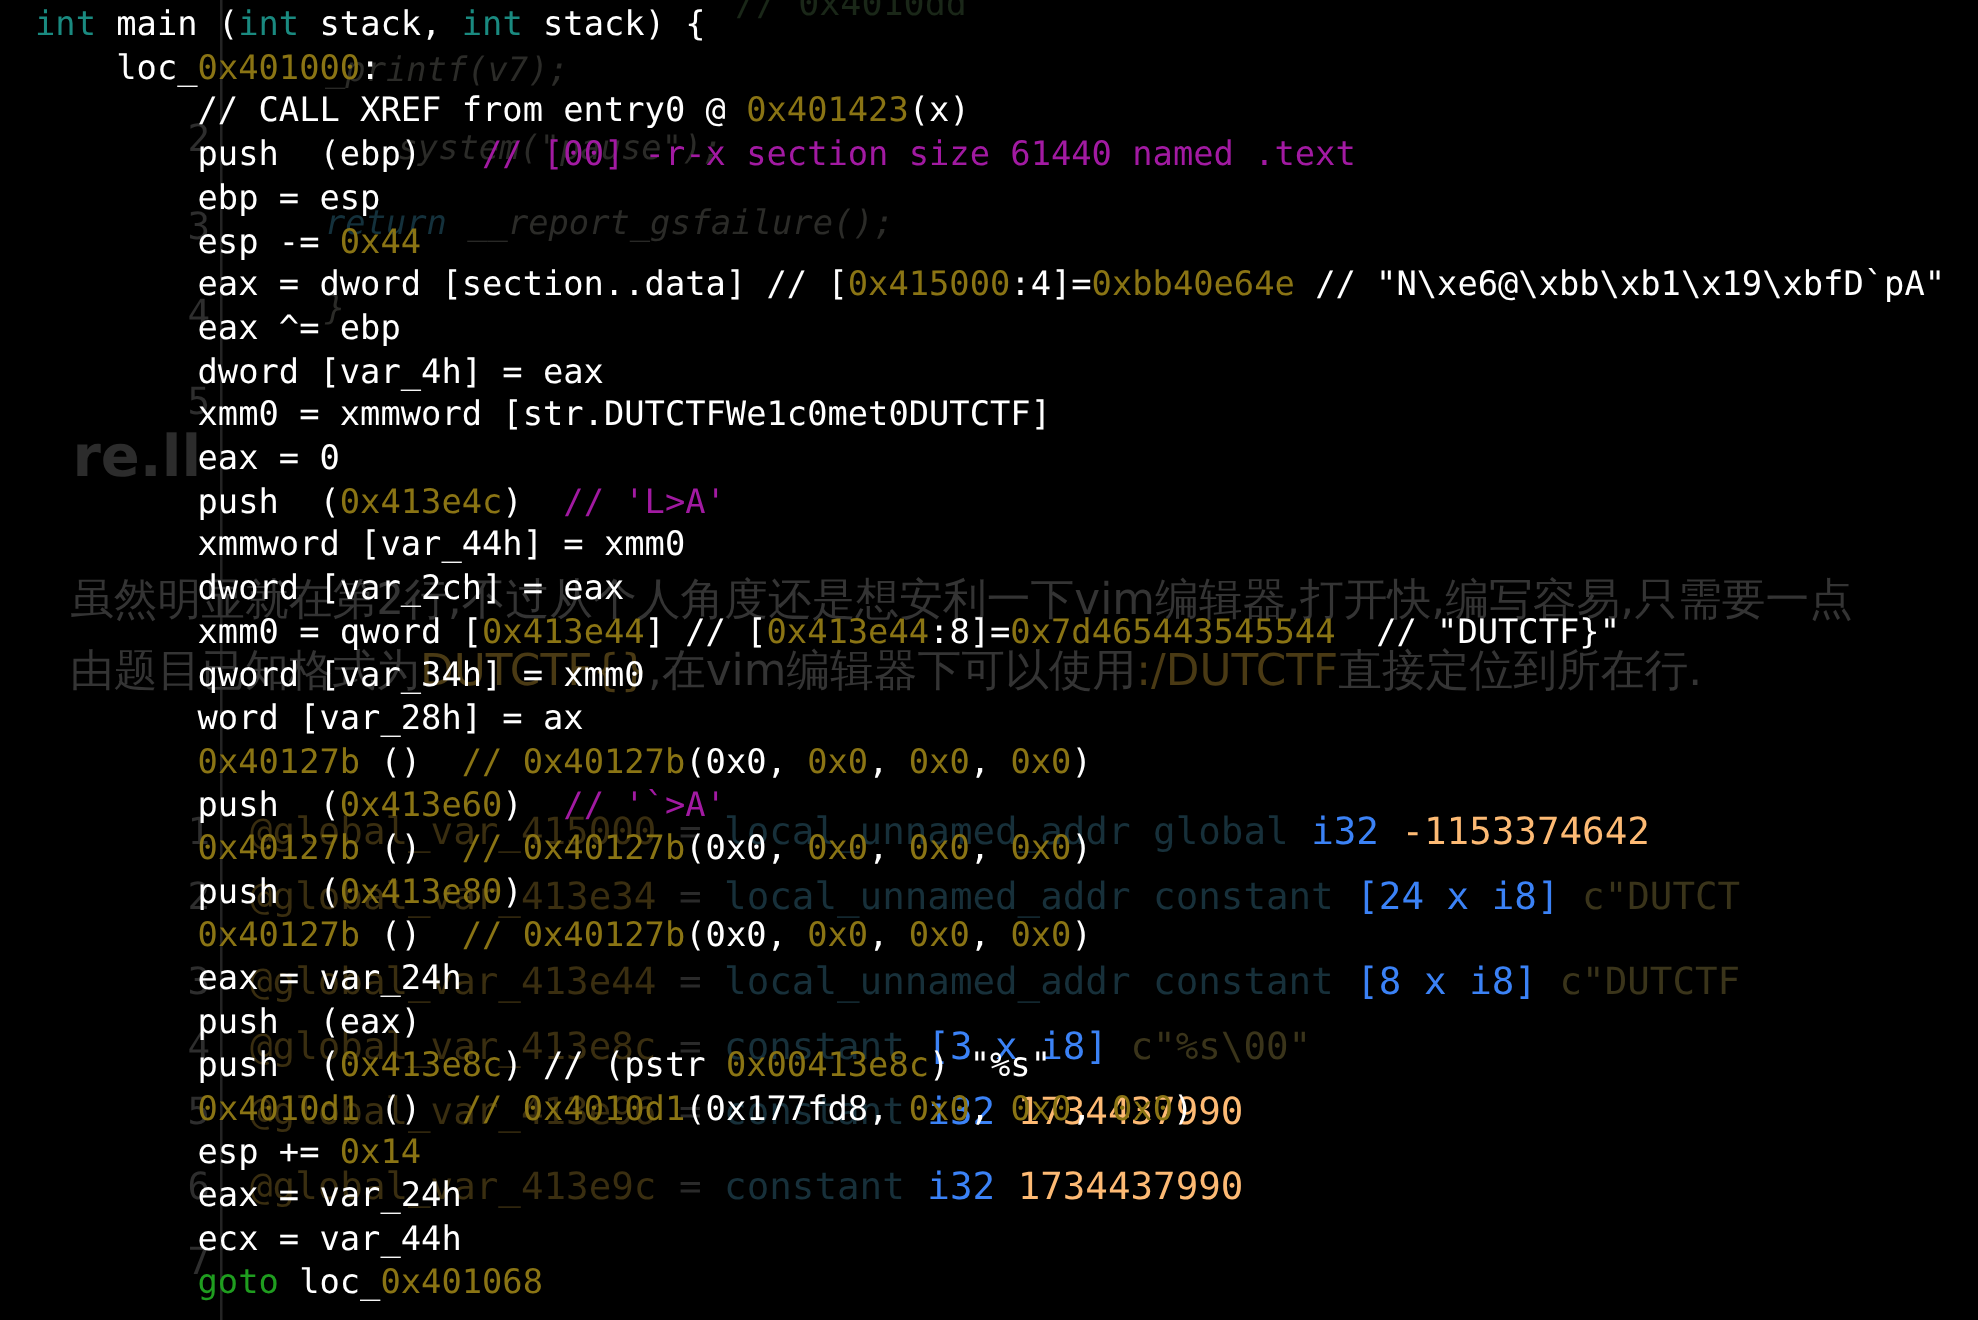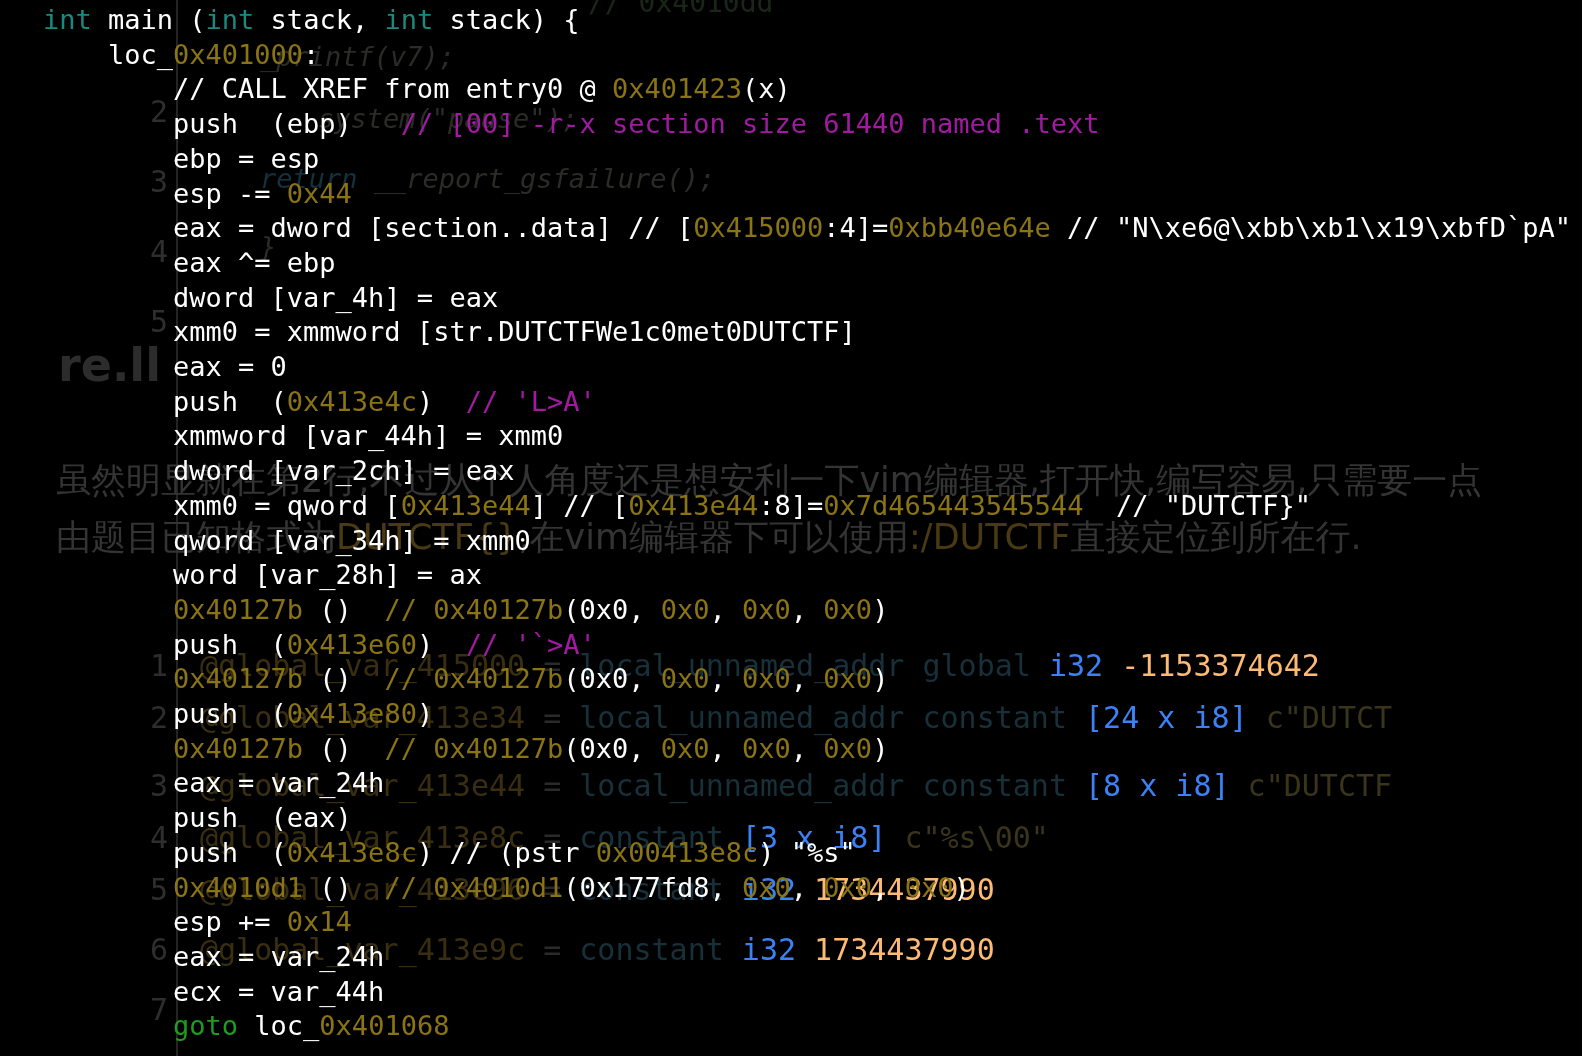--- a/index.html
+++ b/index.html
@@ -42,21 +42,21 @@
   #watermark{position:absolute;left:30px;top:338px;
              font-family:"DejaVu Sans","Liberation Sans",sans-serif;
              font-size:46px;font-weight:bold;color:#2c2c2c;letter-spacing:0px;}
 
   
   #indent-guide{position:absolute;left:148px;top:0;width:2px;height:1056px;
                 background:#242424;}
 
   
   #asm-layer{font-size:27px;line-height:35px;}
-  #asm-layer .row{position:absolute;left:15px;color:#ffffff;}
+  #asm-layer .row{position:absolute;left:0;color:#ffffff;}
   #asm-layer .kw{color:#1a8a80;}
   #asm-layer .num{color:#8a7414;}
   #asm-layer .pur{color:#a21aa2;}
   #asm-layer .grn{color:#1f9d1f;}
   #asm-layer .wht{color:#ffffff;}
 
   
   #top-ghost{position:absolute;left:560px;top:-14px;font-size:28px;
              color:#1a2718;}
 </style>

